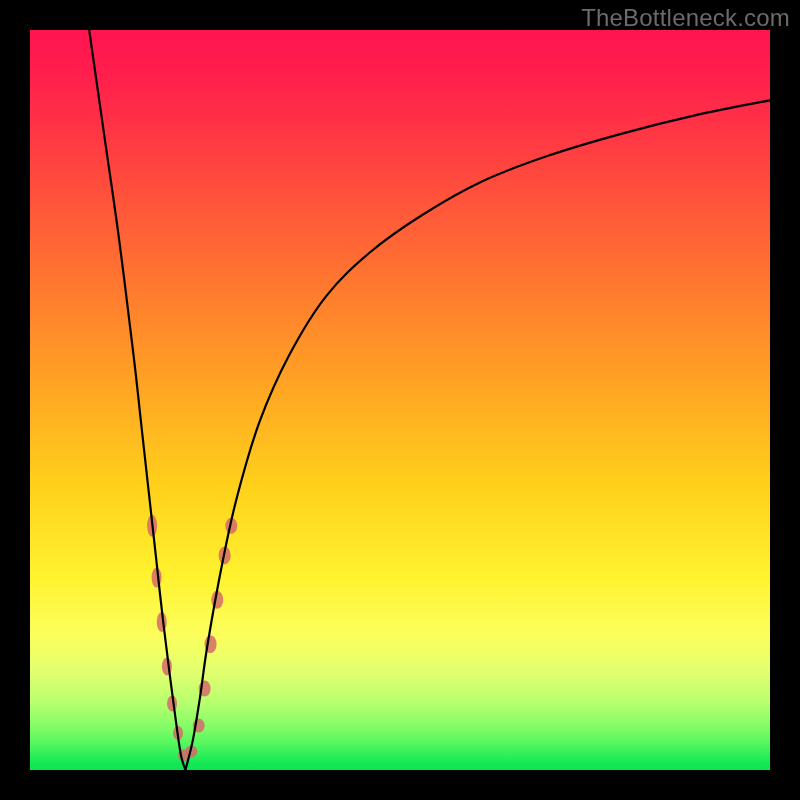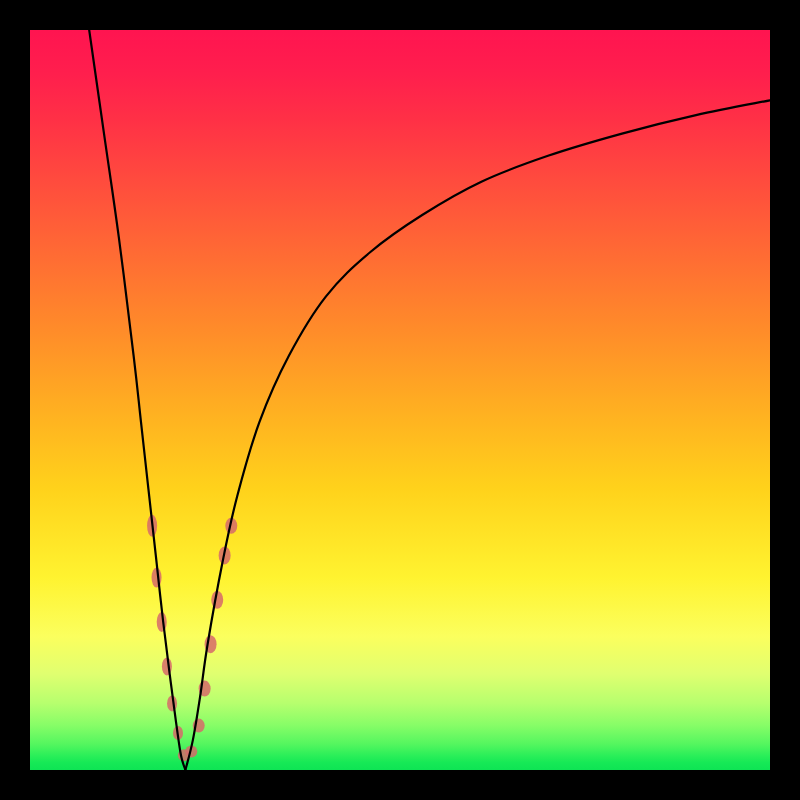--- a/index.html
+++ b/index.html
@@ -98,13 +98,14 @@
           <ellipse class="marker" cx="174.64000000000001" cy="658.6" rx="6" ry="8"></ellipse>
           <ellipse class="marker" cx="180.56" cy="614.2" rx="6" ry="9"></ellipse>
           <ellipse class="marker" cx="187.22" cy="569.8" rx="6" ry="9"></ellipse>
           <ellipse class="marker" cx="194.62" cy="525.4" rx="6" ry="9"></ellipse>
           <ellipse class="marker" cx="201.28" cy="495.79999999999995" rx="6" ry="8"></ellipse>
         </g>
       <path id="left-path" class="curve" d="M 59.2 0 C 61.864000000000004 18.648000000000003, 68.672 66.30400000000002, 74 103.60000000000002 C 79.328 140.89600000000002, 83.472 167.24000000000007, 88.8 207.20000000000005 C 94.128 247.16000000000003, 99.60400000000001 292.29999999999995, 103.60000000000001 325.59999999999997 C 107.596 358.9, 108.336 368.22400000000005, 111 392.20000000000005 C 113.664 416.17600000000004, 115.736 434.824, 118.4 458.8 C 121.06400000000001 482.776, 123.13600000000001 501.424, 125.80000000000001 525.4 C 128.464 549.376, 130.536 569.356, 133.2 592 C 135.86399999999998 614.644, 138.20239999999998 632.552, 140.6 651.2 C 142.9976 669.8480000000001, 144.6552 682.28, 146.52 695.6 C 148.3848 708.9200000000001, 149.36159999999998 717.2080000000001, 150.95999999999998 725.2 C 152.55839999999998 733.192, 154.6008 737.336, 155.4 740"></path>
       <path id="right-path" class="curve" d="M 155.4 740 C 156.732 734.672, 160.136 723.72, 162.8 710.4 C 165.46400000000003 697.0799999999999, 167.53600000000003 683.316, 170.20000000000002 666 C 172.864 648.684, 173.60399999999998 638.176, 177.6 614.2 C 181.596 590.224, 187.072 559.4399999999999, 192.4 532.8 C 197.728 506.15999999999997, 200.54000000000002 491.508, 207.20000000000002 466.2 C 213.86 440.892, 220.07600000000002 417.50800000000004, 229.4 392.20000000000005 C 238.724 366.89200000000005, 247.012 348.24399999999997, 259 325.59999999999997 C 270.988 302.95599999999996, 281.348 285.04799999999994, 296 266.4 C 310.652 247.75199999999998, 323.084 236.652, 340.40000000000003 222 C 357.71600000000007 207.348, 372.22 197.65400000000002, 392.20000000000005 185 C 412.18000000000006 172.34599999999998, 428.756 162.3559999999999, 451.4 151.69999999999993 C 474.044 141.04399999999995, 492.692 134.45800000000006, 518 125.80000000000007 C 543.308 117.14200000000008, 565.36 110.92600000000003, 592 103.60000000000002 C 618.64 96.27400000000002, 639.36 91.09400000000004, 666 85.10000000000002 C 692.64 79.10600000000001, 726.68 72.96399999999997, 740 70.29999999999995"></path>
     </svg>
   </div>
+  <div class="watermark">TheBottleneck.com</div>
 </div>
 
 </body></html>

